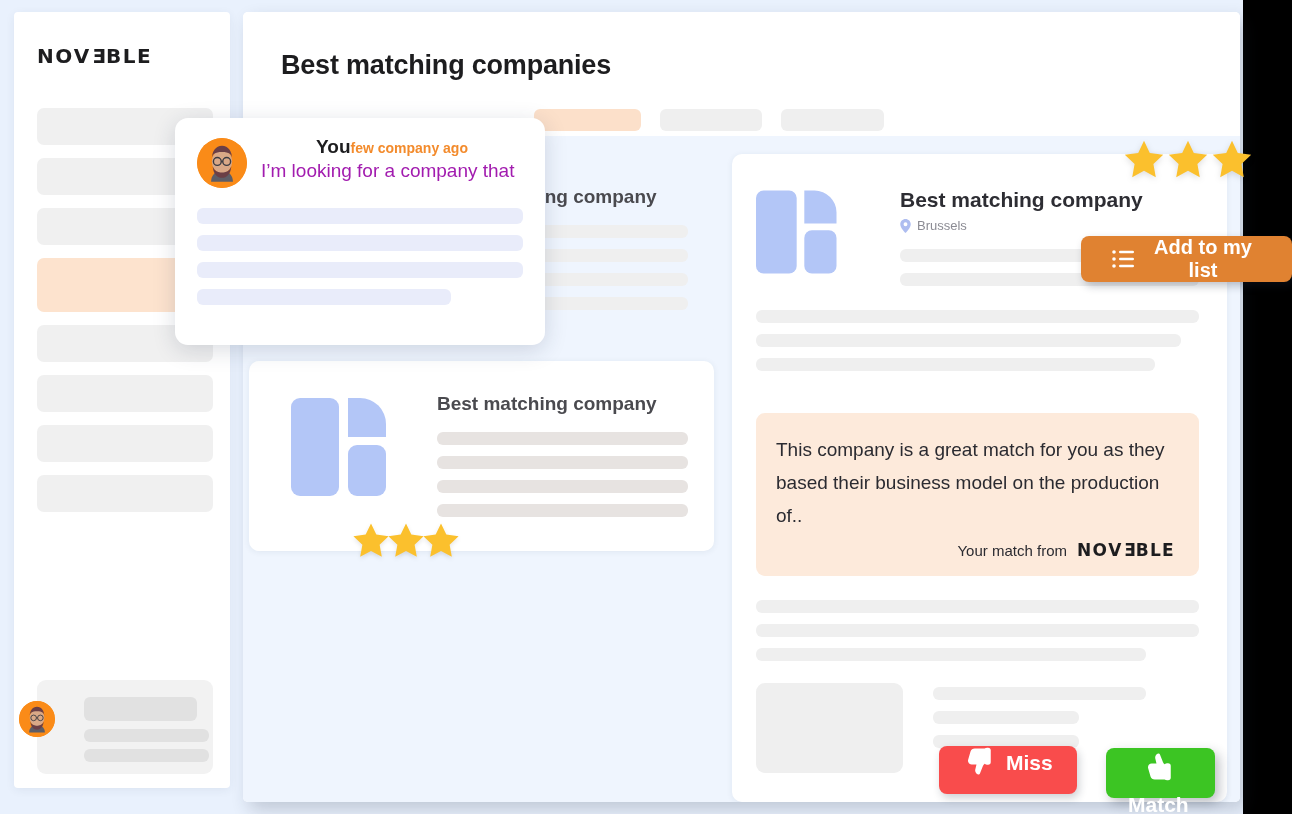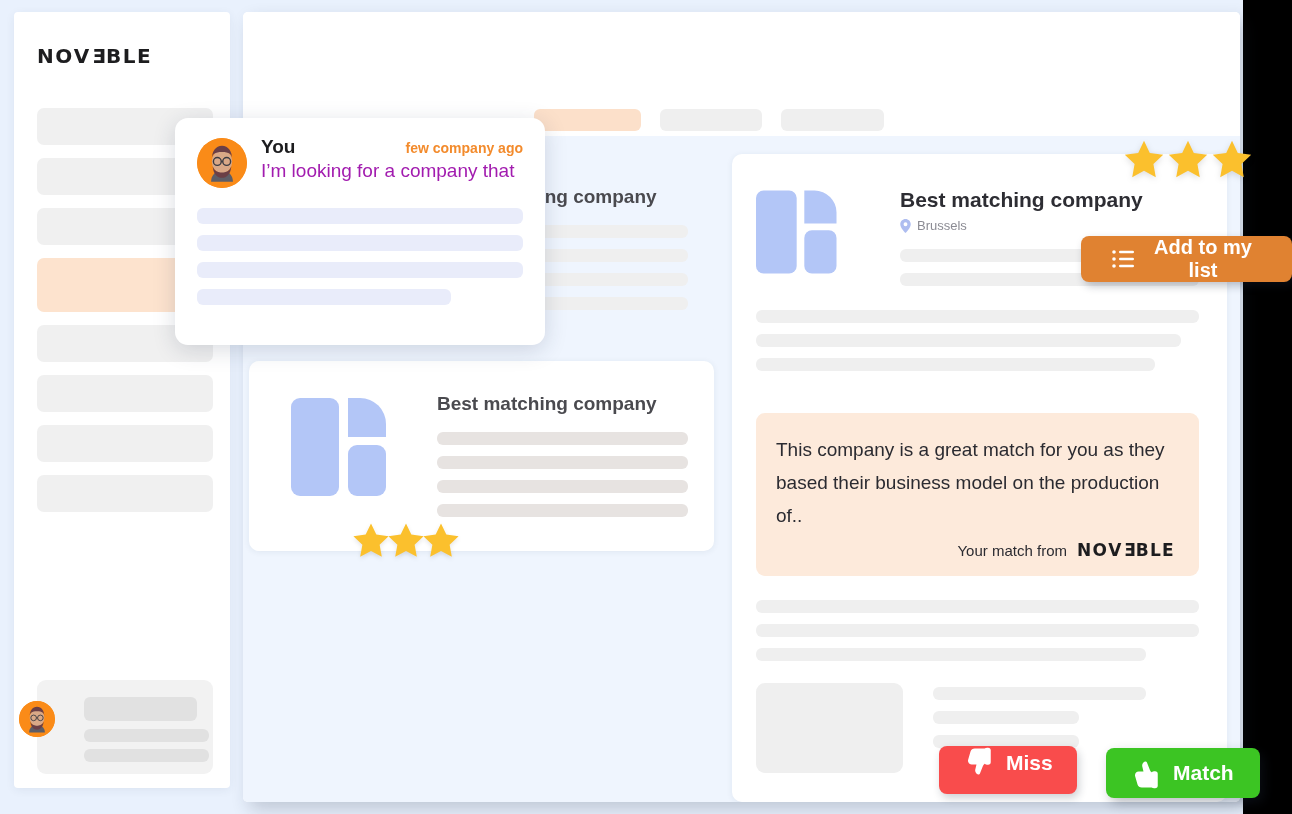--- a/index.html
+++ b/index.html
@@ -252,21 +252,21 @@
     width: 370px; height: 227px;
     background: #fff;
     border-radius: 13px;
     box-shadow: 0 5px 22px rgba(35,50,80,.17);
     padding: 18px 22px;
     z-index: 40;
   }
   .chat-head { display: flex; gap: 14px; align-items: flex-start; }
   .chat .avatar { width: 50px; height: 50px; margin-top: 2px; }
   .chat-who {
-    display: flex; align-items: baseline; justify-content: space-between;
+    display: flex; align-items: baseline; justify-content: center;
     flex: 1;
   }
   .chat-name { font-size: 19px; font-weight: 700; color: #1d1d1f; }
   .chat-time { font-size: 14px; font-weight: 700; color: #f38b2c; }
   .chat-msg {
     font-size: 19px; color: #a21caf; margin-top: 2px;
     white-space: nowrap;
   }
   .chat-lines { margin-top: 20px; }
   .chat-line {
@@ -304,20 +304,21 @@
     box-shadow: 2px 4px 9px rgba(30,40,60,.22);
     z-index: 45;
   }
   .btn-match {
     left: 1106px; top: 748px;
     height: 50px; padding: 0 26px 0 22px;
     background: #3cc523;
     font-size: 21px;
     box-shadow: 4px 5px 12px rgba(30,40,60,.30);
     z-index: 45;
+    flex-direction: column;
   }
   .thumb-icon { width: 34px; height: 34px; flex: none; }
   .thumb-icon svg { display: block; width: 100%; height: 100%; }
 
   
   .corner-stars {
     position: absolute;
     left: 1120px; top: 136px;
     display: flex;
     z-index: 35;
@@ -362,20 +363,21 @@
       </div>
       <div class="bar b1"></div>
       <div class="bar b2"></div>
       <div class="bar b3"></div>
     </div>
   </aside>
 
   <section class="window">
 
     <div class="win-header">
+      <h1 class="page-title">Best matching companies</h1>
       <div class="tabs">
         <div class="tab w1 active"></div>
         <div class="tab w2"></div>
         <div class="tab w3"></div>
       </div>
     </div>
 
     <div class="win-body">
 
       <div class="col-left">

